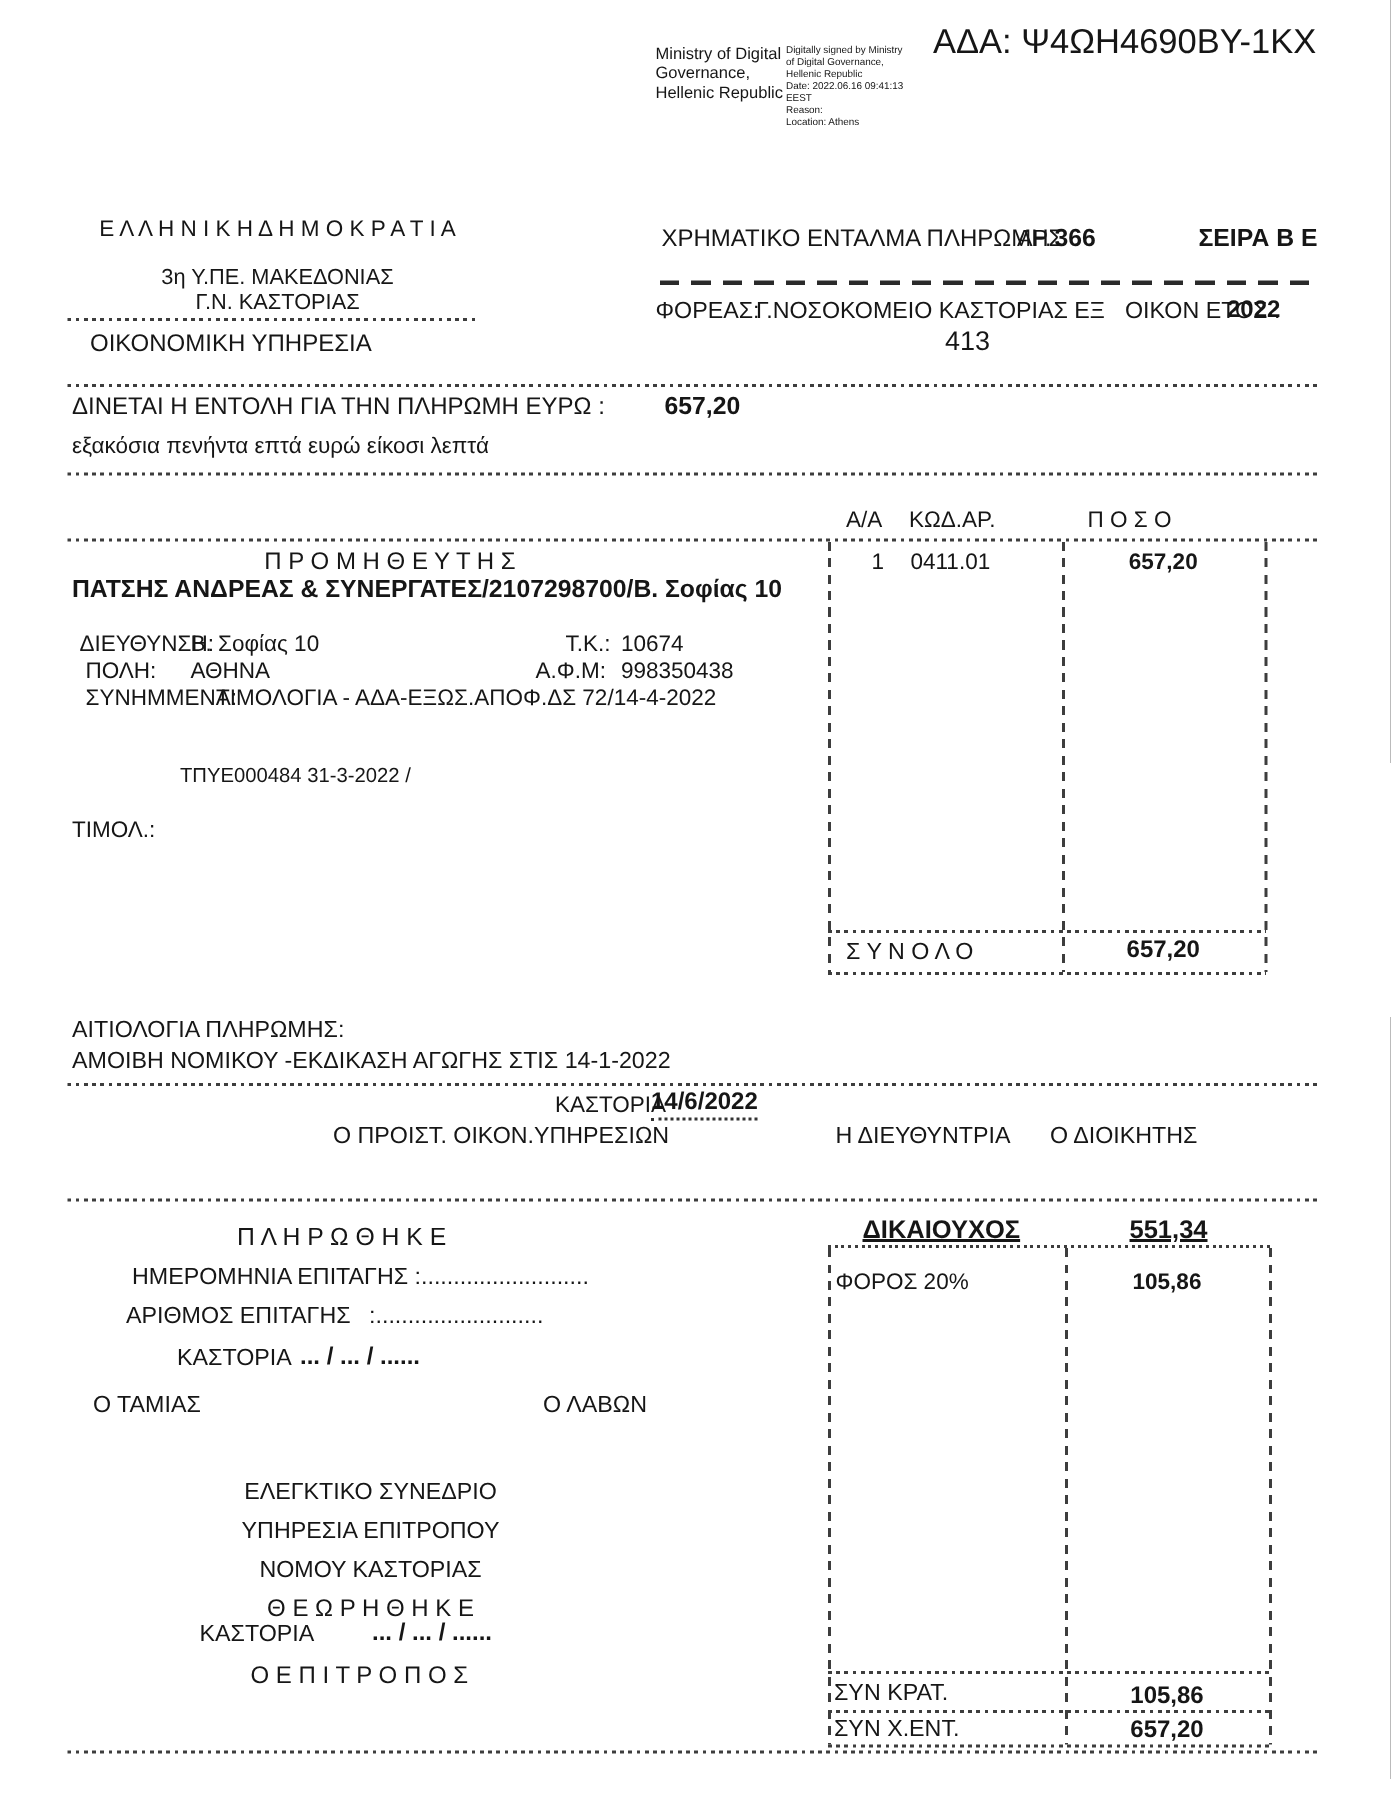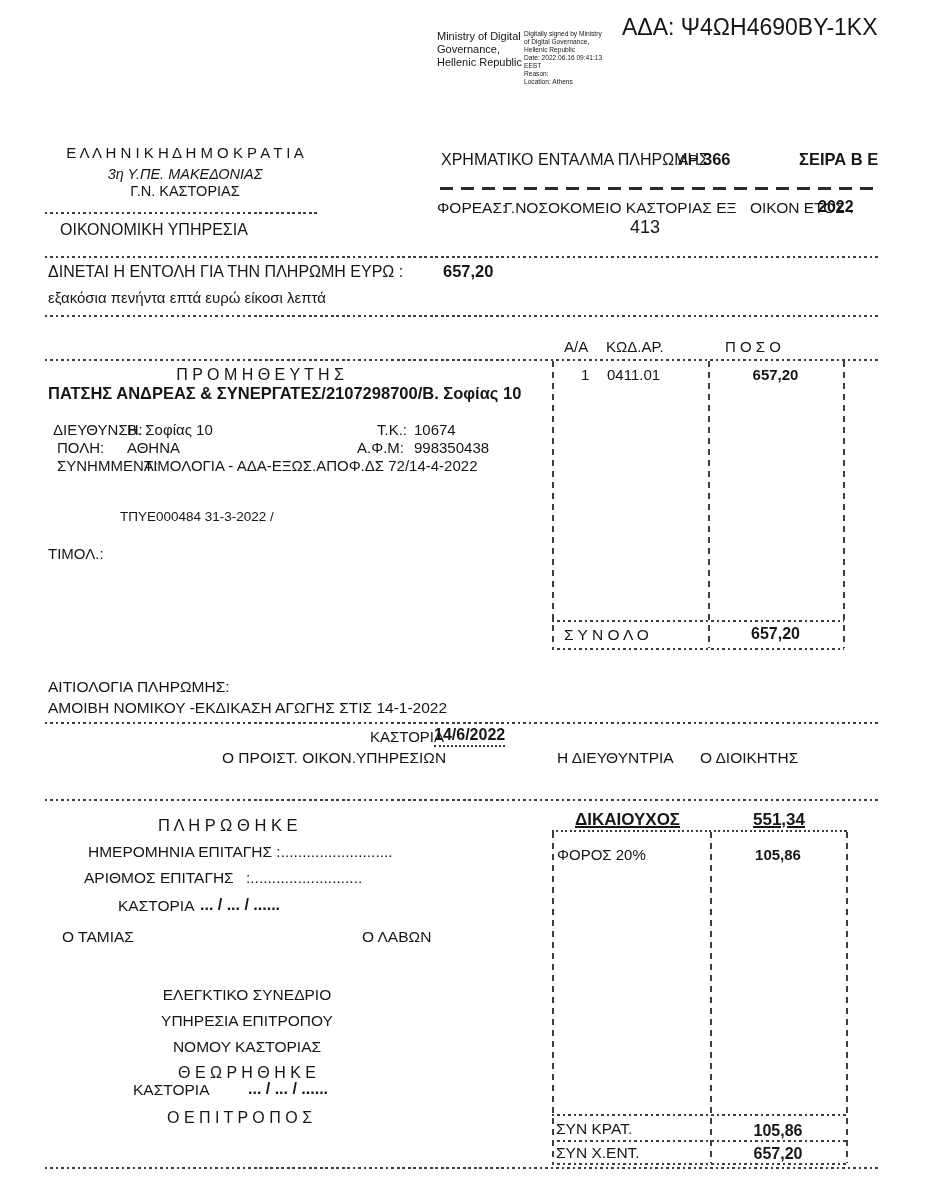--- a/index.html
+++ b/index.html
@@ -32,21 +32,21 @@
 of Digital Governance,
 Hellenic Republic
 Date: 2022.06.16 09:41:13
 EEST
 Reason:
 Location: Athens</div>
   <div class="abs" style="left:622px;top:14px;font-size:23px;">ΑΔΑ: Ψ4ΩΗ4690ΒΥ-1ΚΧ</div>
 
   <div class="abs ctr" style="left:45px;top:144px;width:280px;white-space:normal;">
     <div style="font-size:15px;">Ε Λ Λ Η Ν Ι Κ Η   Δ Η Μ Ο Κ Ρ Α Τ Ι Α</div>
-    <div style="font-size:14.5px;margin-top:5px;font-style:italic;">3η Υ.ΠΕ. ΜΑΚΕΔΟΝΙΑΣ</div>
+    <div style="font-size:14.5px;margin-top:16px;">3η Υ.ΠΕ. ΜΑΚΕΔΟΝΙΑΣ</div>
     <div style="font-size:14.5px;margin-top:1px;text-align:center;">Γ.Ν. ΚΑΣΤΟΡΙΑΣ</div>
   </div>
   <div class="hdash" style="left:45px;top:212px;width:275px;"></div>
   <div class="abs" style="left:60px;top:221px;font-size:16px;">ΟΙΚΟΝΟΜΙΚΗ ΥΠΗΡΕΣΙΑ</div>
 
   <div class="abs" style="left:441px;top:151px;font-size:16px;">ΧΡΗΜΑΤΙΚΟ ΕΝΤΑΛΜΑ ΠΛΗΡΩΜΗΣ</div>
   <div class="abs" style="left:678px;top:151px;font-size:15.5px;">ΑΡ.</div>
   <div class="abs b" style="left:703px;top:150px;font-size:16.5px;">366</div>
   <div class="abs b" style="left:799px;top:150px;font-size:16.5px;">ΣΕΙΡΑ Β Ε</div>
   <div class="hdash-long" style="left:440px;top:187px;width:440px;"></div>

